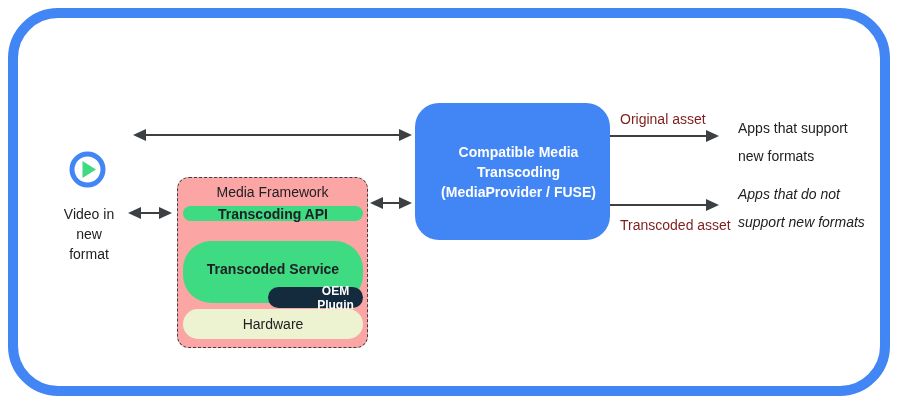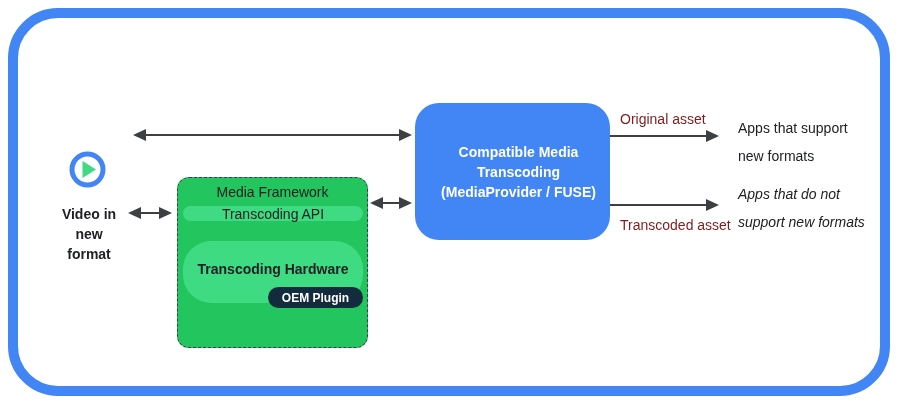--- a/index.html
+++ b/index.html
@@ -25,44 +25,44 @@
     content:""; position:absolute; top:-5px; width:0; height:0;
     border-top:6px solid transparent; border-bottom:6px solid transparent;
   }
   .arrow::after  { right:-12px; border-left:13px solid #3C4043; }
   .arrow.double::before { left:-12px; border-right:13px solid #3C4043; }
 
   
   .play-icon { position:absolute; left:69px; top:151px; width:37px; height:37px; }
   .source-label {
     position:absolute; left:45px; top:204px; width:88px;
-    text-align:center; line-height:20px; white-space:pre-line;font-weight:bold;
+    text-align:center; line-height:20px; white-space:pre-line;
   }
 
   
   .mf-box {
     position:absolute; left:177px; top:177px; width:191px; height:171px;
-    border:1.5px dashed #3C4043; border-radius:12px; background:#22c55e;
+    border:1.5px dashed #3C4043; border-radius:12px; background:#fca5a5;
   }
   .mf-title { position:absolute; left:0; top:6px; width:100%; text-align:center; }
   .pill {
     position:absolute; display:flex; align-items:center; justify-content:center;
     text-align:center;
   }
   .api-pill {
     left:5px; top:28px; width:180px; height:15px; border-radius:15px;
-    background:#3EDB83; font-weight:normal;
+    background:#3EDB83; font-weight:bold;
   }
   .service-pill {
     left:5px; top:63px; width:180px; height:62px; border-radius:28px;
     background:#3EDB83; font-weight:bold; padding-bottom:6px;
   }
   .oem-pill {
     left:90px; top:109px; width:95px; height:21px; border-radius:11px;
-    background:#132B3D; color:#ffffff; font-weight:bold; font-size:12px;
+    background:#132B3D; color:#ffffff; font-weight:bold; font-size:12px;padding-left:40px;
   }
   .hw-pill {
     left:5px; top:131px; width:180px; height:30px; border-radius:15px;
     background:#EDF3D0;
   }
 
   
   .transcoder-box {
     position:absolute; left:415px; top:103px; width:195px; height:137px;
     border-radius:24px; background:#4285F4;
@@ -94,22 +94,23 @@
 
 <div class="arrow double" style="left:145px; top:134px; width:255px;"></div>
 <div class="arrow double" style="left:140px; top:212px; width:20px;"></div>
 <div class="arrow double" style="left:382px; top:202px; width:18px;"></div>
 <div class="arrow" style="left:610px; top:135px; width:97px;"></div>
 <div class="arrow" style="left:610px; top:204px; width:97px;"></div>
 
 <div class="mf-box">
   <div class="mf-title">Media Framework</div>
   <div class="pill api-pill">Transcoding API</div>
-  <div class="pill service-pill">Transcoding Hardware</div>
+  <div class="pill service-pill">Transcoded Service</div>
   <div class="pill oem-pill">OEM Plugin</div>
+  <div class="pill hw-pill">Hardware</div>
 </div>
 
 <div class="transcoder-box">Compatible Media
 Transcoding
 (MediaProvider / FUSE)</div>
 
 <div class="asset-label original-asset">Original asset</div>
 <div class="asset-label transcoded-asset">Transcoded asset</div>
 <div class="apps-label apps-support">Apps that support
 new formats</div>

